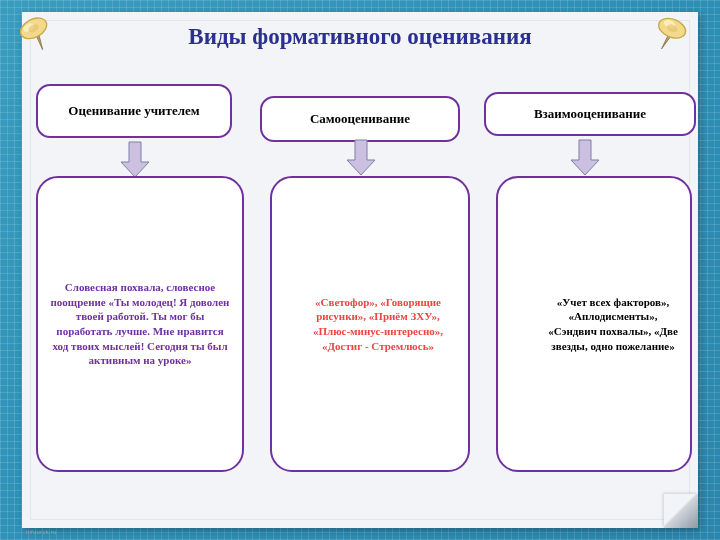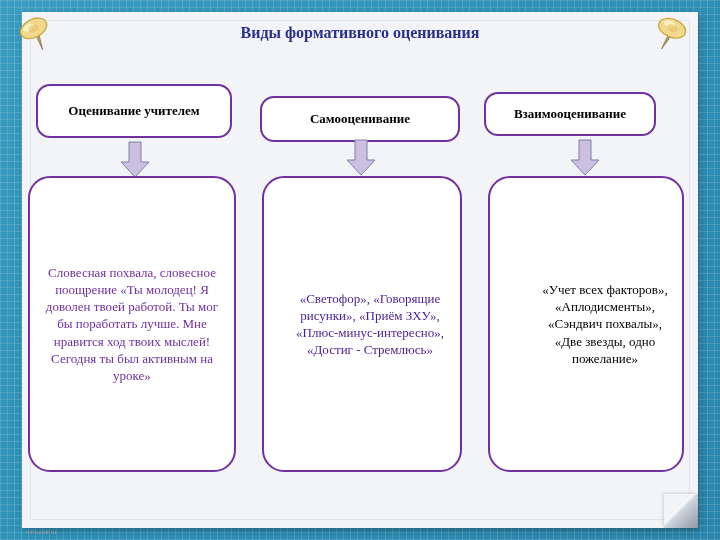--- a/index.html
+++ b/index.html
@@ -62,21 +62,21 @@
   .pin-right { left: 648px; top: 8px; }
   .pin svg { display: block; }
 
   
   .title {
     position: absolute;
     left: 60px;
     top: 24px;
     width: 600px;
     text-align: center;
-    font-size: 16px;
+    font-size: 23px;
     font-weight: bold;
     color: #2b2f8f;
     font-family: "Liberation Serif", serif;
   }
 
   
   .topbox {
     position: absolute;
     border: 2px solid #7030a0;
     border-radius: 14px;
@@ -87,21 +87,21 @@
     text-align: center;
     font-weight: bold;
     font-size: 13px;
     color: #000000;
     line-height: 1.25;
     box-sizing: border-box;
     padding: 4px 6px;
   }
   #topbox-0 { left: 36px;  top: 84px;  width: 196px; height: 54px; }
   #topbox-1 { left: 260px; top: 96px;  width: 200px; height: 46px; }
-  #topbox-2 { left: 484px; top: 92px;  width: 172px; height: 44px; }
+  #topbox-2 { left: 484px; top: 92px;  width: 212px; height: 44px; }
 
   
   .arrow {
     position: absolute;
     width: 34px;
     height: 40px;
   }
   #arrow-0 { left: 118px; top: 140px; }
   #arrow-1 { left: 344px; top: 138px; }
   #arrow-2 { left: 568px; top: 138px; }
@@ -109,33 +109,34 @@
   
   .bottombox {
     position: absolute;
     border: 2px solid #7030a0;
     border-radius: 22px;
     background: #ffffff;
     display: flex;
     align-items: center;
     justify-content: center;
     text-align: center;
-    font-weight: normal;
-    font-size: 13px;
+    font-weight: bold;
+    font-size: 11px;
     line-height: 1.32;
     box-sizing: border-box;
     padding: 8px 10px;
+    margin-left: 8px;
   }
   #bottombox-0 {
     left: 28px; top: 176px; width: 208px; height: 296px;
     color: #7030a0;
   }
   #bottombox-1 {
     left: 262px; top: 176px; width: 200px; height: 296px;
-    color: #4c1d95;
+    color: #ef4444;
     padding-left: 26px;
   }
   #bottombox-2 {
     left: 488px; top: 176px; width: 196px; height: 296px;
     color: #000000;
     padding-left: 48px;
   }
 
   .footer-note {
     position: absolute;

